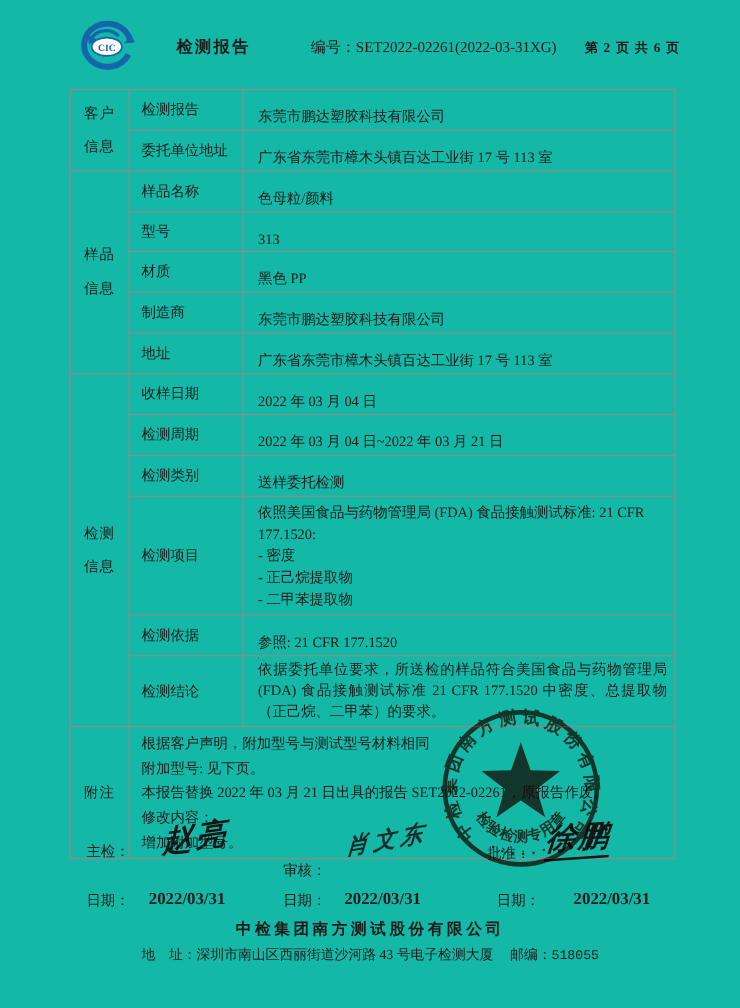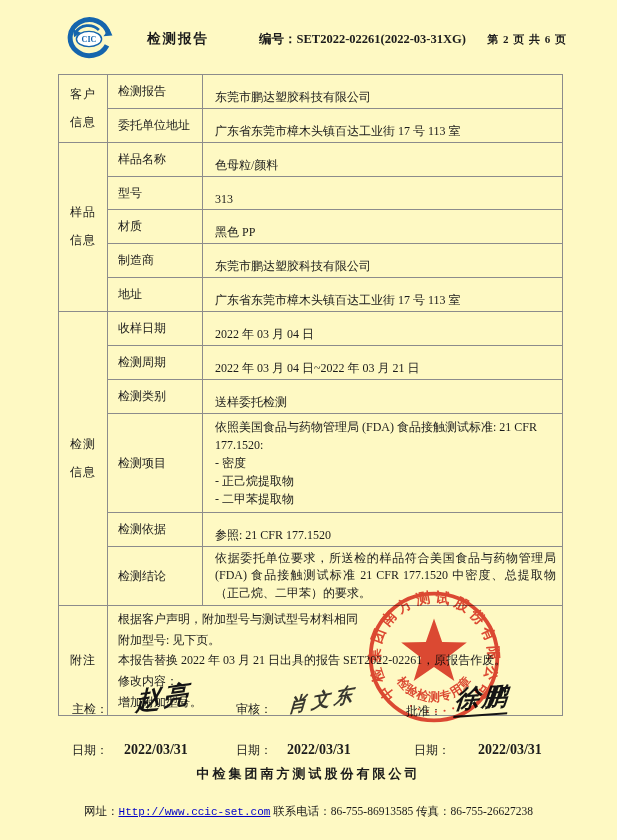--- a/index.html
+++ b/index.html
@@ -4,30 +4,30 @@
 <style>
   * { box-sizing: border-box; margin: 0; padding: 0; }
   html, body { width: 617px; height: 840px; }
   body {
     background: #ffffff;
     font-family: "Liberation Serif", "DejaVu Serif", serif;
     color: #1b1b1b;
     position: relative;
     overflow: hidden;
   }
-  .page { position: absolute; inset: 0; background: #fef9c3; }
+  .page { position: absolute; inset: 0; background: #14b8a6; }
 
   
   .hdr {
     position: absolute; top: 16px; left: 62px; right: 50px; height: 46px;
     display: flex; align-items: center;
   }
   .logo-svg { width: 54px; height: 44px; flex: 0 0 auto; }
   .hdr-title { font-weight: bold; font-size: 13.5px; letter-spacing: 2px; margin-left: 31px; }
-  .hdr-no { font-weight: bold; font-size: 12.5px; margin-left: 50px; white-space: nowrap; }
+  .hdr-no { font-weight: normal; font-size: 12.5px; margin-left: 50px; white-space: nowrap; }
   .hdr-page { font-weight: bold; font-size: 11px; margin-left: auto; white-space: nowrap; letter-spacing: 1px; }
 
   
   table.report {
     position: absolute; top: 74px; left: 58px; width: 504px;
     border-collapse: collapse; table-layout: fixed; font-size: 12px;
   }
   col.c1 { width: 49px; } col.c2 { width: 95px; } col.c3 { width: 360px; }
   td { border: 1px solid #8c8c8c; vertical-align: middle; color: #1b1b1b; }
   td.group { text-align: center; letter-spacing: 1px; padding: 0; margin-top: 20px; }
@@ -178,21 +178,21 @@
           <div>修改内容：</div>
           <div>增加附加型号。</div>
         </td>
       </tr>
     </tbody>
   </table>
 
   <div class="sigzone">
     <span class="lbl" style="left:72px; top:52px;">主检：</span>
     <span class="sig-name sig1" style="left:135px; top:32px;">赵亮</span>
-    <span class="lbl" style="left:236px; top:52px;">审核：</span>
+    <span class="lbl" style="left:236px; top:68px;">审核：</span>
     <span class="sig-name sig2" style="left:288px; top:38px;">肖文东</span>
     <span class="lbl" style="left:406px; top:54px;">批准：</span>
     <span class="sig-name sig3" style="left:455px; top:32px;">徐鹏</span>
 
     <span class="lbl" style="left:72px;  top:93px;">日期：</span>
     <span class="dateval" style="left:124px; top:93px;">2022/03/31</span>
     <span class="lbl" style="left:236px; top:93px;">日期：</span>
     <span class="dateval" style="left:287px; top:93px;">2022/03/31</span>
     <span class="lbl" style="left:414px; top:93px;">日期：</span>
     <span class="dateval" style="left:478px; top:93px;">2022/03/31</span>
@@ -216,19 +216,17 @@
         <circle cx="58" cy="128.5" r="1.1"></circle>
         <circle cx="67" cy="130.5" r="1.1"></circle>
       <circle cx="76" cy="131" r="1.1"></circle>
         <circle cx="85" cy="130" r="1.1"></circle>
         <circle cx="94" cy="127.5" r="1.1"></circle>
       <circle cx="101" cy="124" r="1.1"></circle>
     </g>
   </svg>
 
   <div class="f-company">中检集团南方测试股份有限公司</div>
-  <div class="f-line f-line3">
-    <span>网址：</span><a class="mono url" href="#">Http://www.ccic-set.com</a>
-    <span>联系电话：</span><span>86-755-86913585</span>
-    <span>传真：</span><span>86-755-26627238</span>
+  <div class="f-line f-line2">
+    <span>地　址：</span><span>深圳市南山区西丽街道沙河路 43 号电子检测大厦</span><span class="gap"></span><span>邮编：</span><span class="mono">518055</span>
   </div>
 
 </div>
 
 </body></html>

